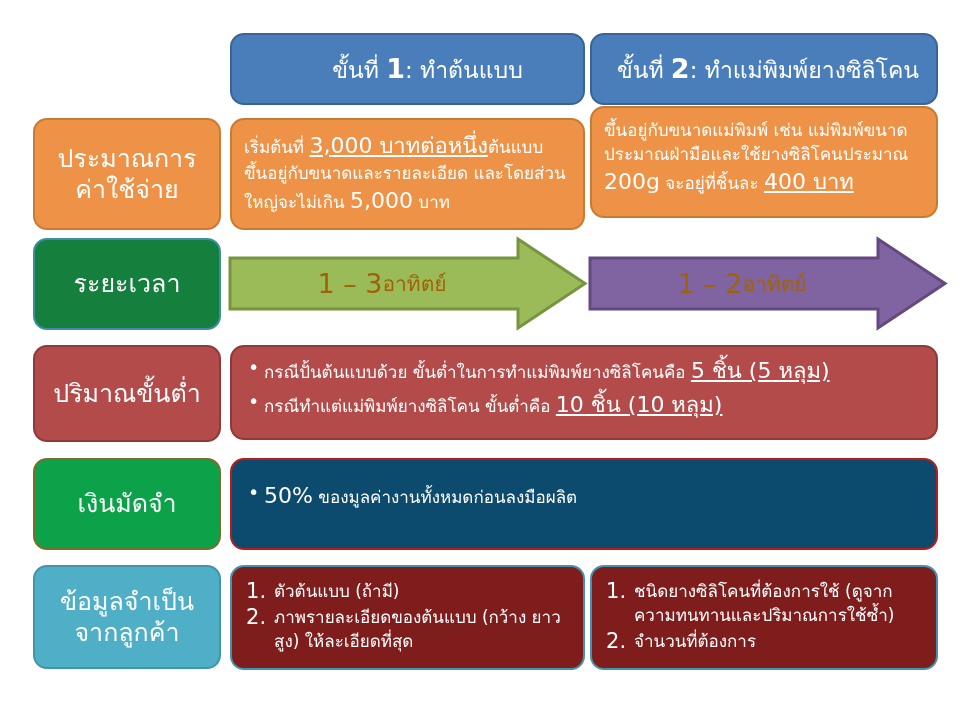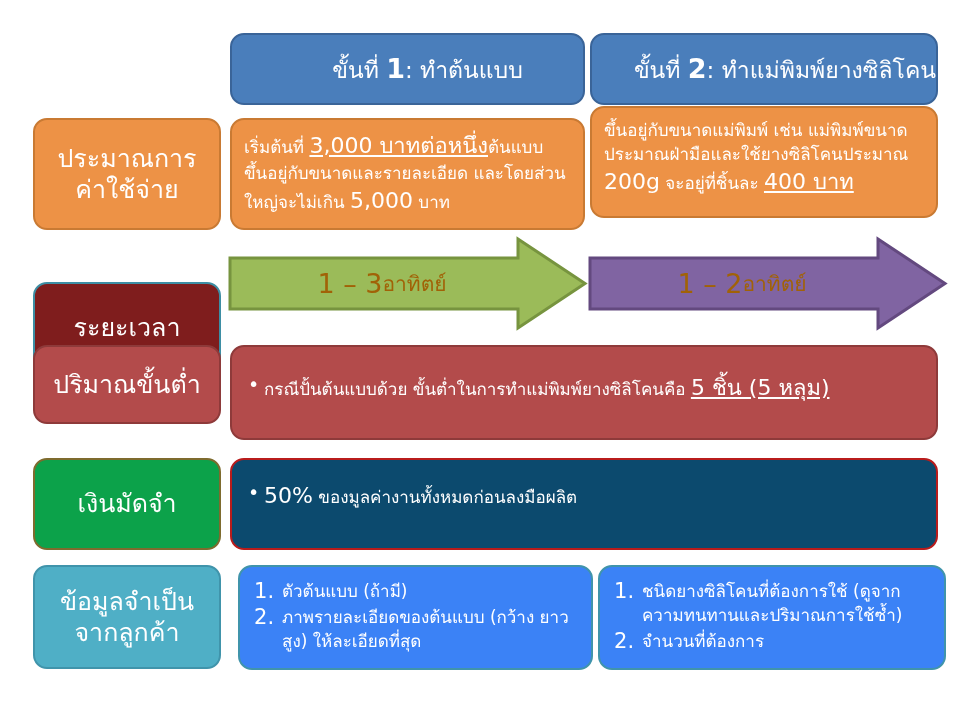--- a/index.html
+++ b/index.html
@@ -30,37 +30,37 @@
     font-size:25px;
     line-height:1.15;
     padding-left:40px;
   }
   .hdr .th{font-size:23px;}
   .hdr .num{font-size:27px;font-weight:bold;}
 
   
   .lbl{font-size:25px;line-height:1.25;}
   .lbl-orange{background:#ED9246;border:2px solid #C97A33;}
-  .lbl-teal  {background:#7f1d1d;border:2px solid #3D8EA4;margin-top:44px;}
+  .lbl-teal  {background:#15803d;border:2px solid #3D8EA4;}
   .lbl-red   {background:#B34B4B;border:2px solid #8E3A3A;}
   .lbl-green {background:#0CA24A;border:2px solid #7E6B2E;}
   .lbl-teal2 {background:#4FAFC6;border:2px solid #4094AB;}
 
   
   .content{
     padding:20px 12px;
     font-size:17px;
     line-height:1.42;
     justify-content:flex-start;
     padding-top:10px;
   }
   .c-orange{background:#ED9246;border:2px solid #C97A33;}
   .c-red   {background:#B34B4B;border:2px solid #8E3A3A;}
   .c-green {background:#0c4a6e;border:2px solid #b91c1c;}
-  .c-teal2 {background:#3b82f6;border:2px solid #4094AB;margin-left:8px;}
+  .c-teal2 {background:#7f1d1d;border:2px solid #4094AB;}
 
   .big{font-size:22px;}
   .u{text-decoration:underline;}
 
   
   ul.bul{margin:0;padding:0 0 0 20px;list-style:none;}
   ul.bul li{position:relative;margin:2px 0;}
   ul.bul li:before{
     content:"\2022";
     position:absolute;left:-16px;top:-1px;font-size:19px;
@@ -92,21 +92,21 @@
 <body>
 
 <div id="board">
 
   <div class="shape hdr center" style="left:230px;top:33px;width:355px;height:72px;">
     <div>
       <span class="th">ขั้นที่ </span><span class="num">1</span><span class="th">: ทำต้นแบบ</span>
     </div>
   </div>
 
-  <div class="shape hdr" style="left:590px;top:33px;width:348px;height:72px;align-items:flex-end;padding-left:8px;">
+  <div class="shape hdr" style="left:590px;top:33px;width:348px;height:72px;align-items:center;padding-left:8px;">
     <div>
       <span class="th">ขั้นที่ </span><span class="num">2</span><span class="th">: ทำแม่พิมพ์ยางซิลิโคน</span>
     </div>
   </div>
 
   <div class="shape lbl lbl-orange center" style="left:33px;top:118px;width:188px;height:112px;">
     <div>ประมาณการ</div>
     <div>ค่าใช้จ่าย</div>
   </div>
 
@@ -139,28 +139,31 @@
   <div class="arrowwrap" style="left:588px;top:236px;width:360px;height:95px;">
     <svg viewBox="0 0 360 95" preserveAspectRatio="none">
       <polygon points="2,22 290,22 290,3 357,47.5 290,92 290,73 2,73" fill="#8064A2" stroke="#63497F" stroke-width="3"></polygon>
     </svg>
     <div class="arrowlabel">
       <span class="rng">1 – 2</span>
         <span class="th"> อาทิตย์</span>
     </div>
   </div>
 
-  <div class="shape lbl lbl-red center" style="left:33px;top:345px;width:188px;height:79px;">
+  <div class="shape lbl lbl-red center" style="left:33px;top:345px;width:188px;height:97px;">
     <div>ปริมาณขั้นต่ำ</div>
   </div>
 
   <div class="shape content c-red" style="left:230px;top:345px;width:708px;height:95px;justify-content:center;">
     <ul class="bul">
       <li>
         <span>กรณีปั้นต้นแบบด้วย ขั้นต่ำในการทำแม่พิมพ์ยางซิลิโคนคือ </span><span class="big u">5 ชิ้น (5 หลุม)</span>
+      </li>
+      <li>
+        <span>กรณีทำแต่แม่พิมพ์ยางซิลิโคน ขั้นต่ำคือ </span><span class="big u">10 ชิ้น (10 หลุม)</span>
       </li>
     </ul>
   </div>
 
   <div class="shape lbl lbl-green center" style="left:33px;top:458px;width:188px;height:92px;">
     <div>เงินมัดจำ</div>
   </div>
 
   <div class="shape content c-green" style="left:230px;top:458px;width:708px;height:92px;justify-content:flex-start;padding-top:18px;">
     <ul class="bul">

